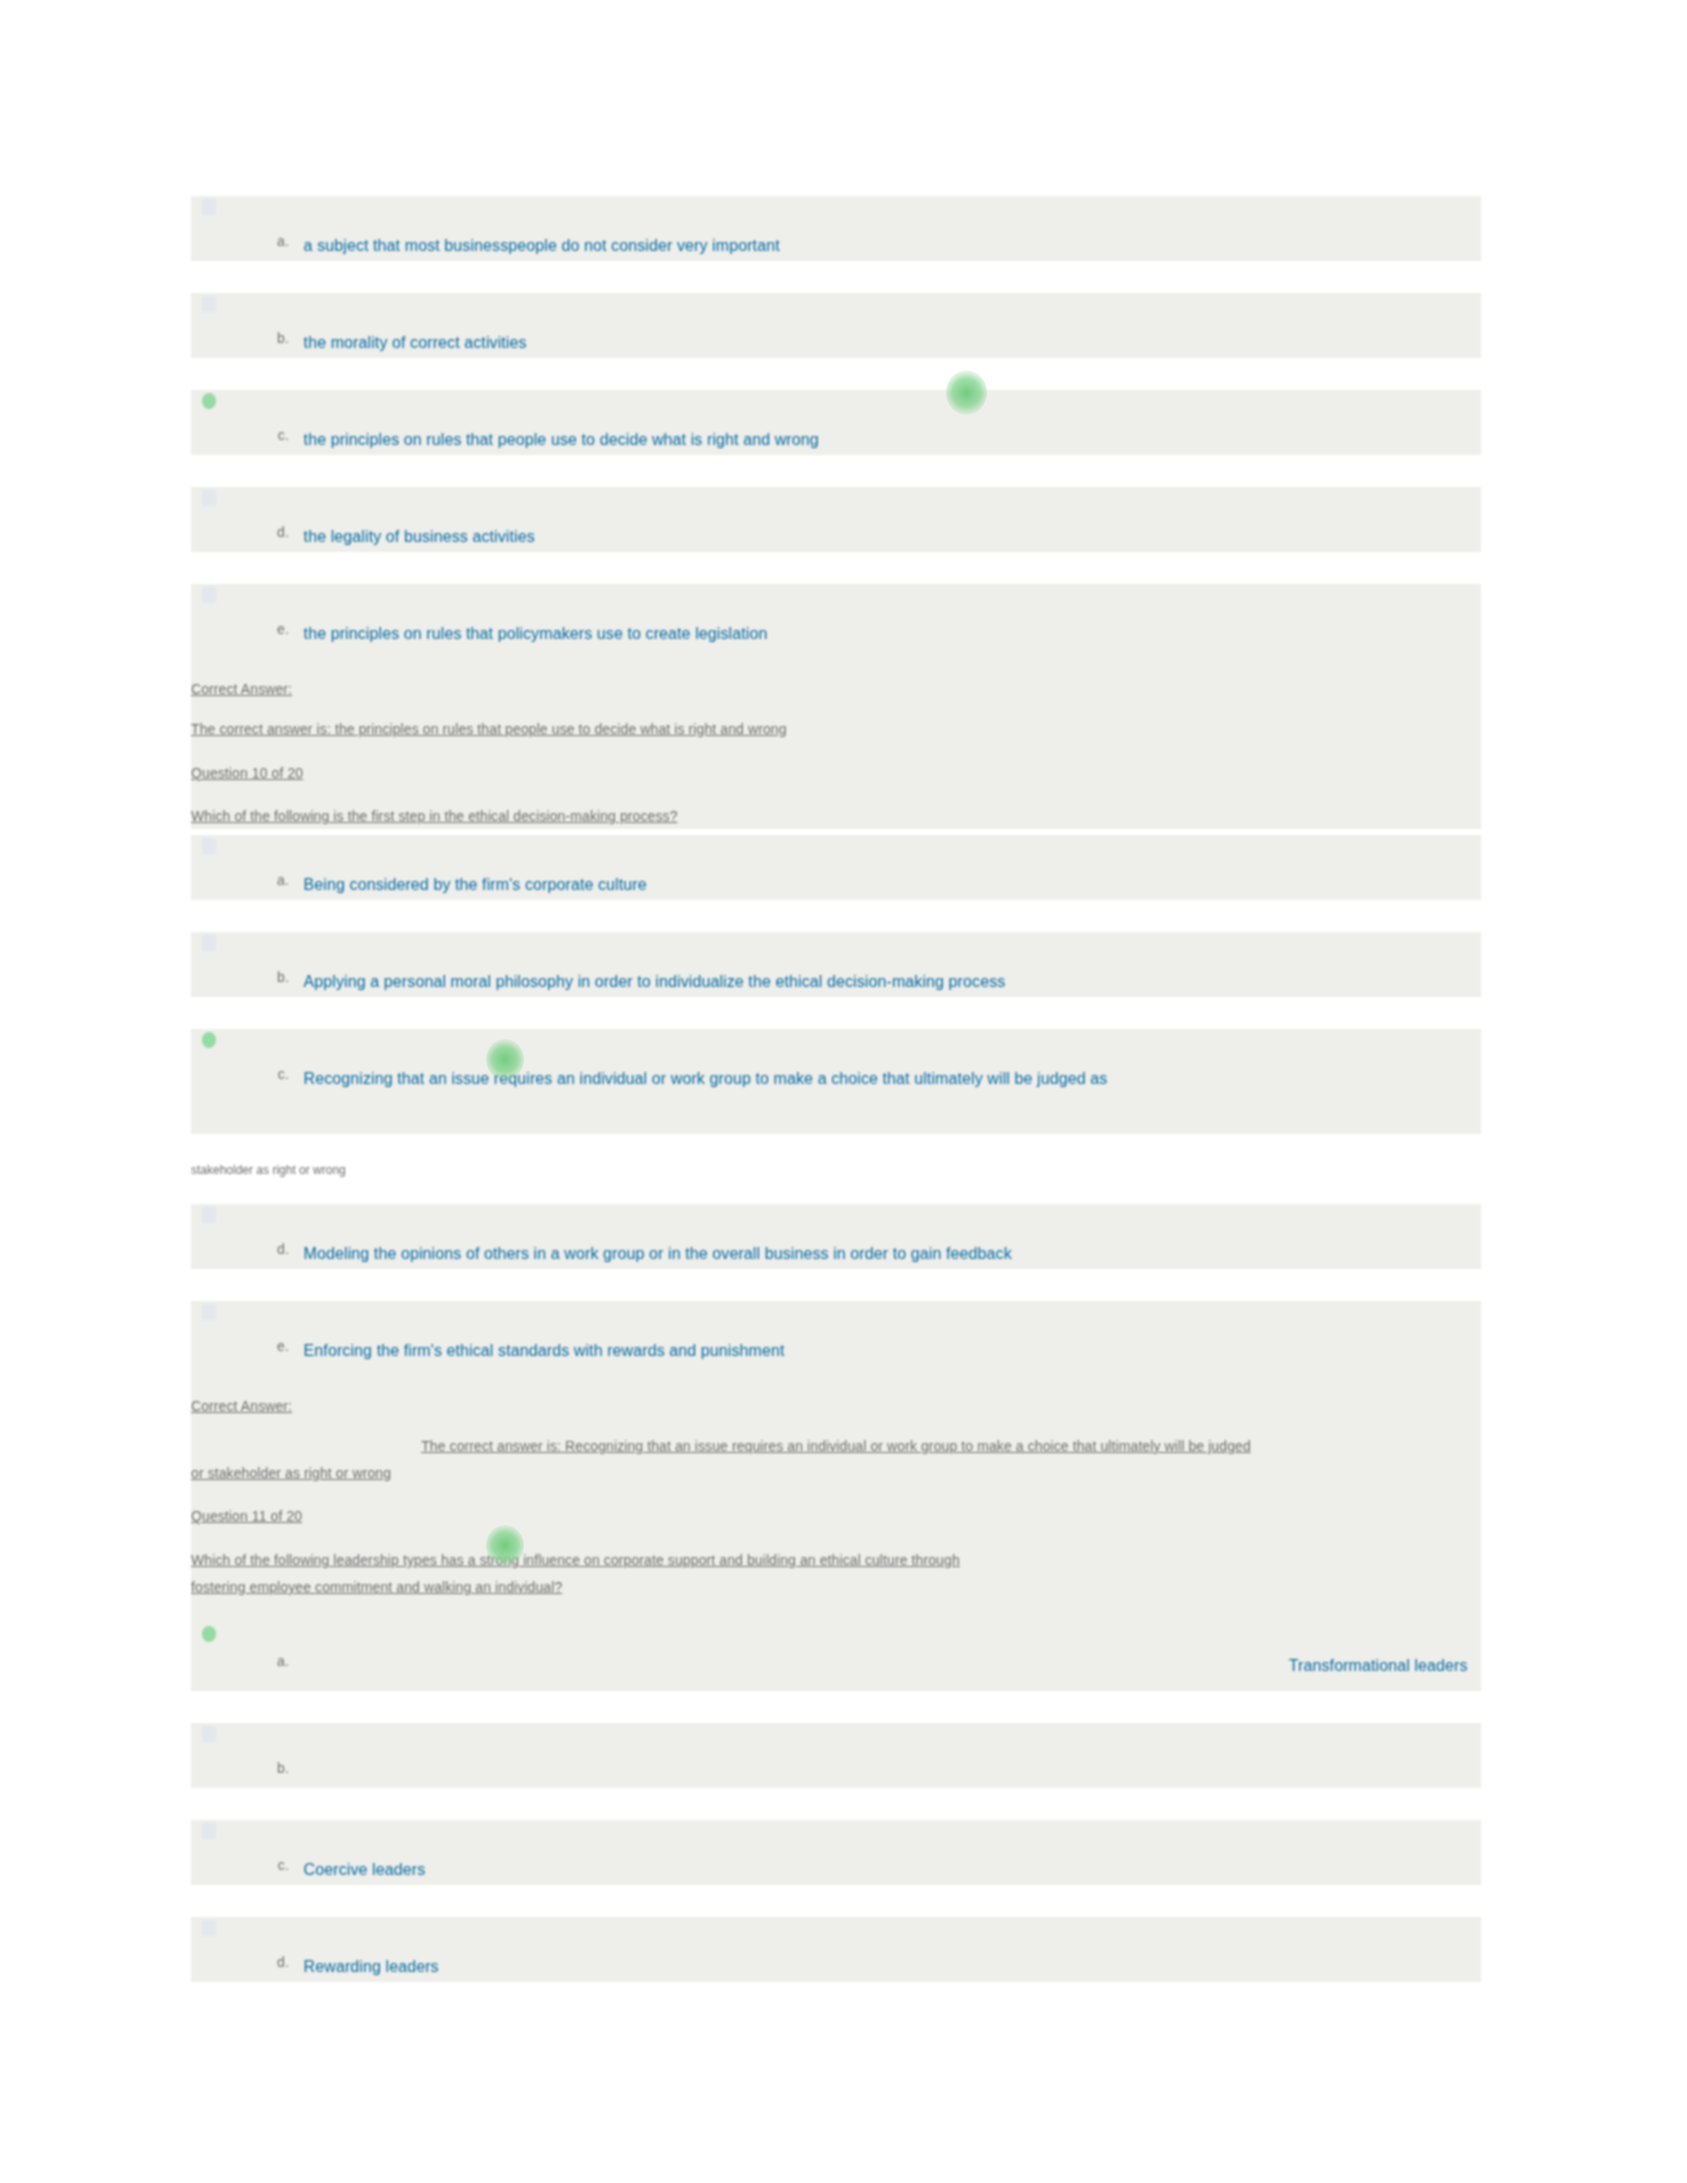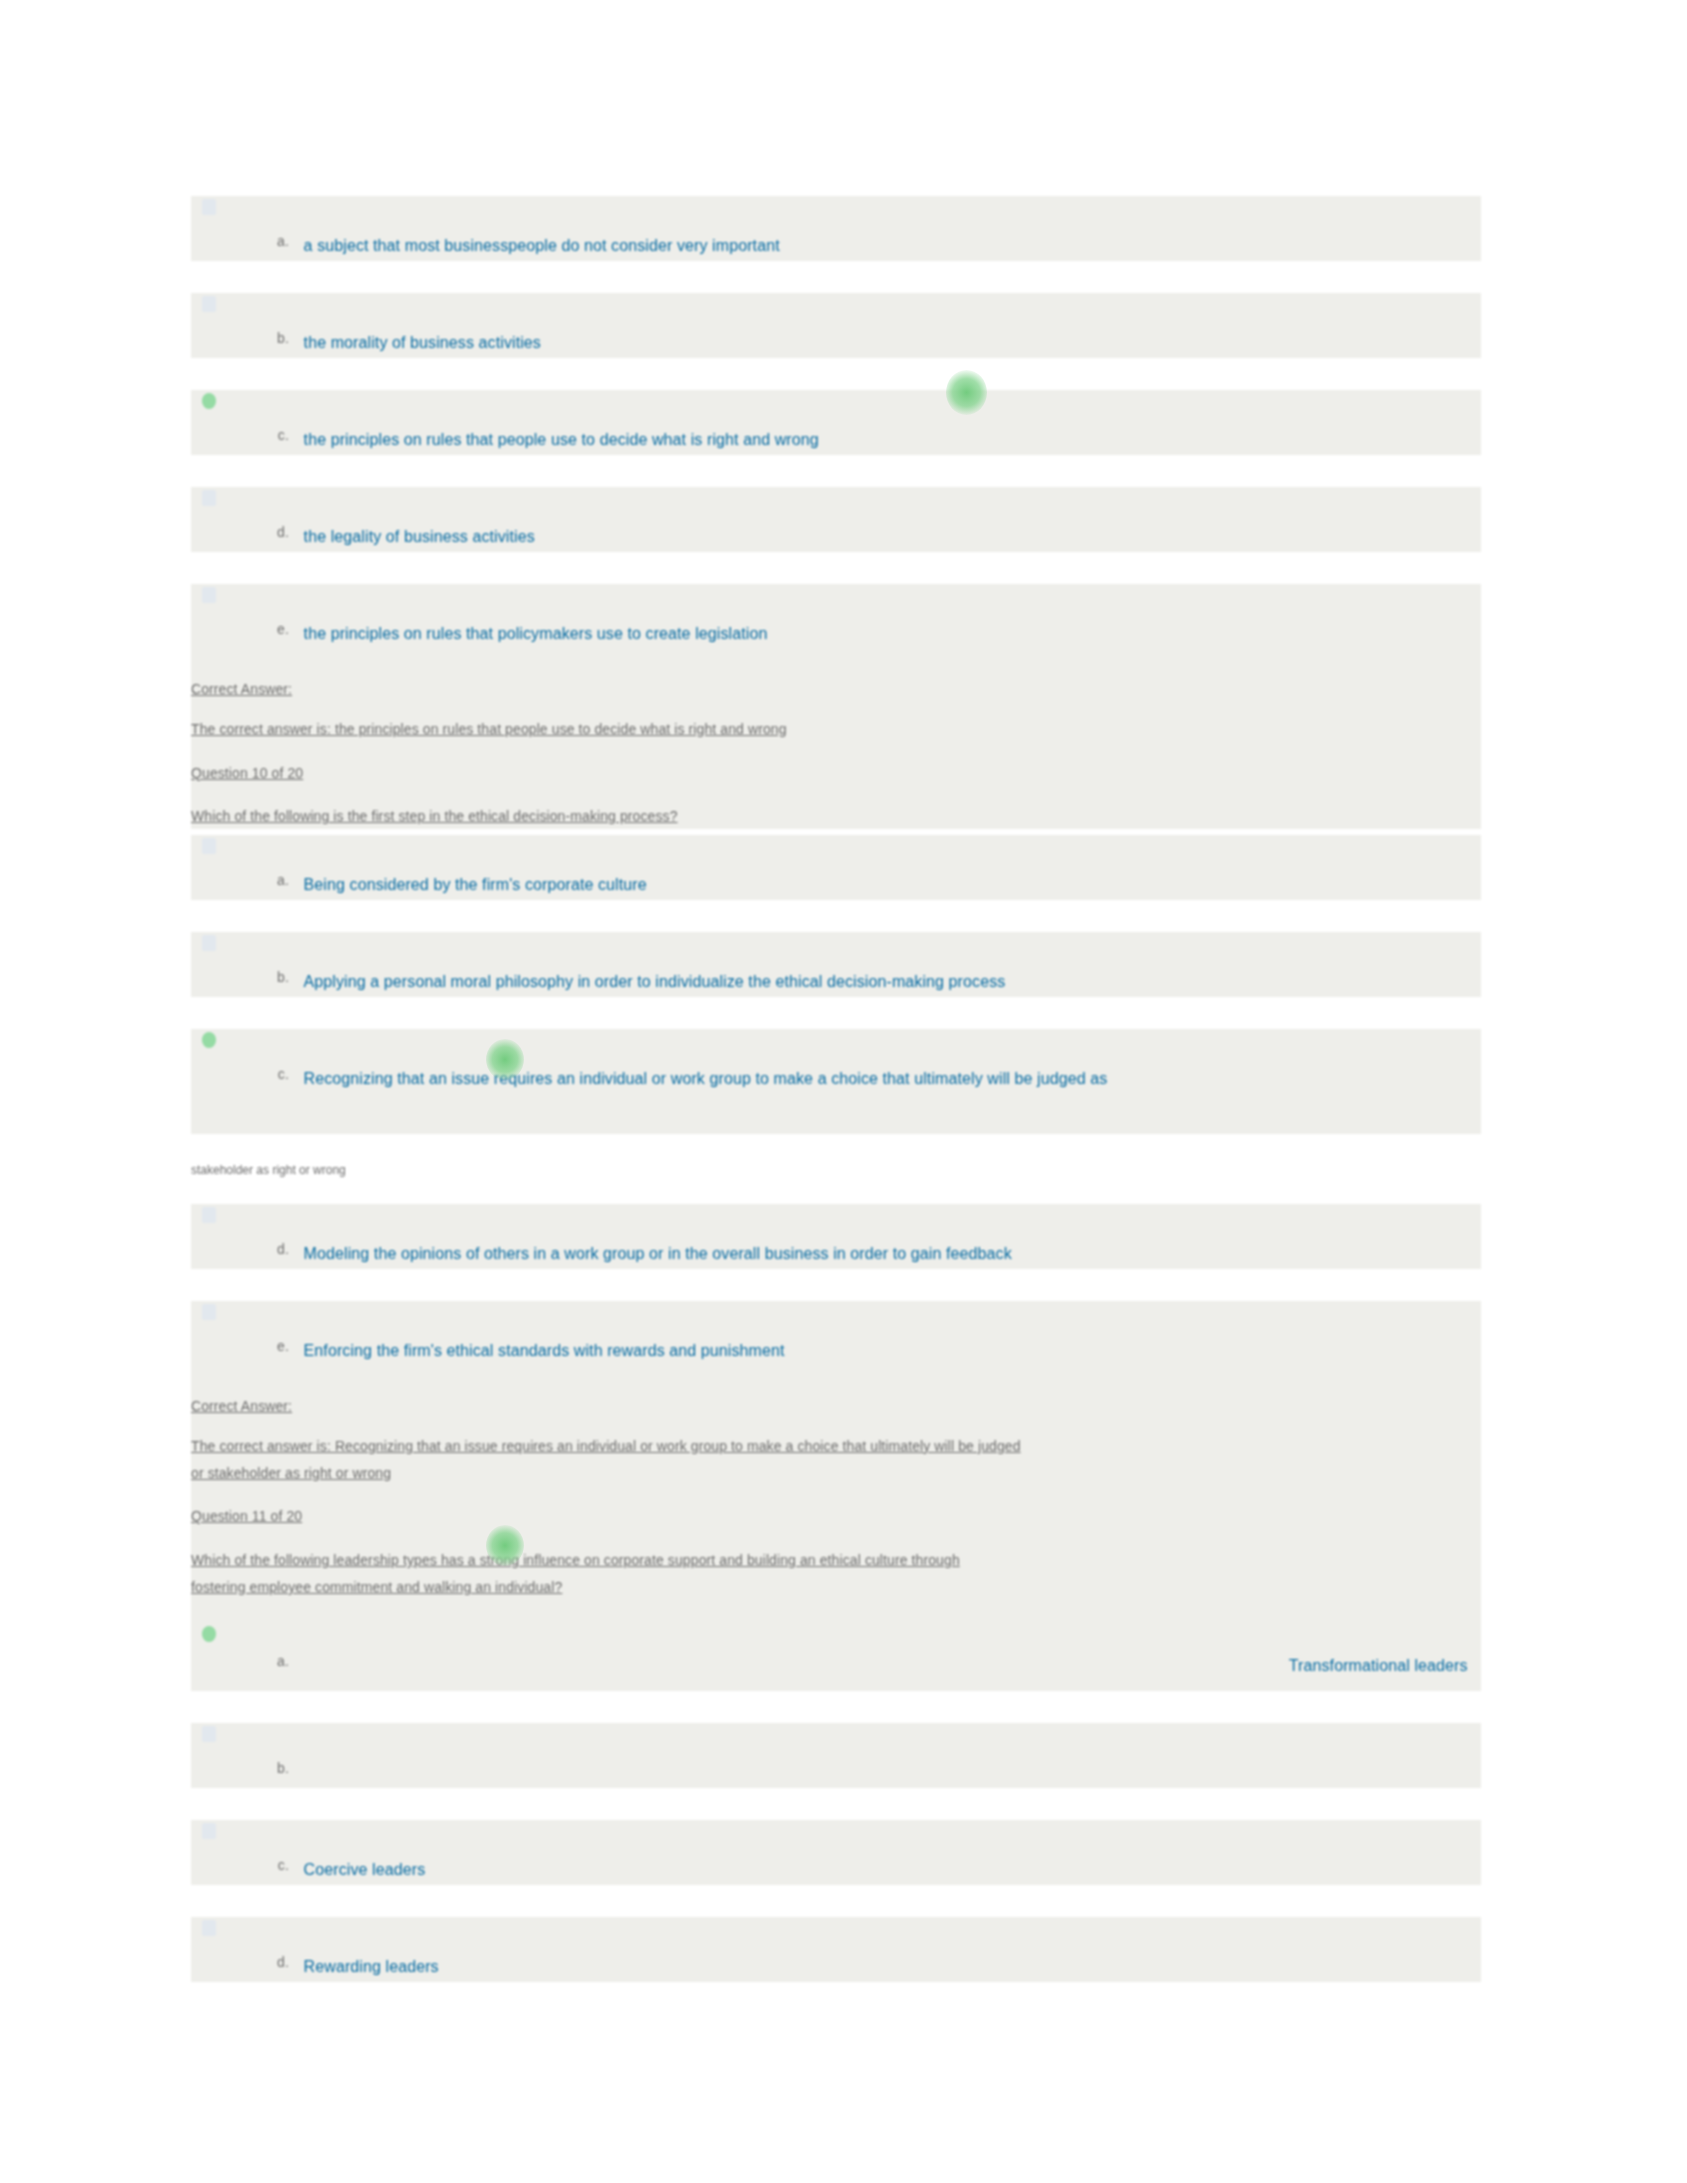--- a/index.html
+++ b/index.html
@@ -142,21 +142,21 @@
         <span class="option-text">a subject that most businesspeople do not consider very important</span>
       </div>
     </div>
 
     <div class="option-row">
       <div class="option-inner">
         <span class="radio-icon">
             <span class="dot"></span>
           </span>
         <span class="option-letter">b.</span>
-        <span class="option-text">the morality of business activities</span>
+        <span class="option-text">the morality of correct activities</span>
       </div>
     </div>
 
     <div class="option-row">
       <div class="option-inner">
         <span class="radio-icon correct">
             <span class="dot"></span>
           </span>
         <span class="option-letter">c.</span>
         <span class="option-text">the principles on rules that people use to decide what is right and wrong</span>
@@ -239,21 +239,21 @@
       <div class="option-inner">
         <span class="radio-icon">
             <span class="dot"></span>
           </span>
         <span class="option-letter">e.</span>
         <span class="option-text">Enforcing the firm's ethical standards with rewards and punishment</span>
       </div>
       <div style="padding:30px 0 0 0;">
         <p class="para tight">Correct Answer:</p>
         <div class="spacer-sm"></div>
-        <p class="para tight" style="max-width:1297px;">The correct answer is: Recognizing that an issue requires an individual or work group to make a choice that ultimately will be judged</p>
+        <p class="para tight" style="max-width:1297px;text-align:center;">The correct answer is: Recognizing that an issue requires an individual or work group to make a choice that ultimately will be judged</p>
         <p class="para">or stakeholder as right or wrong</p>
         <div class="spacer-sm"></div>
         <p class="para">Question 11 of 20</p>
         <div class="spacer-sm"></div>
         <p class="para tight">Which of the following leadership types has a strong influence on corporate support and building an ethical culture through</p>
         <p class="para">fostering employee commitment and walking an individual?</p>
       </div>
       <div class="option-inner" style="padding-top:22.5px;padding-bottom:12px;">
         <span class="radio-icon correct" style="top:20px;">
             <span class="dot"></span>

